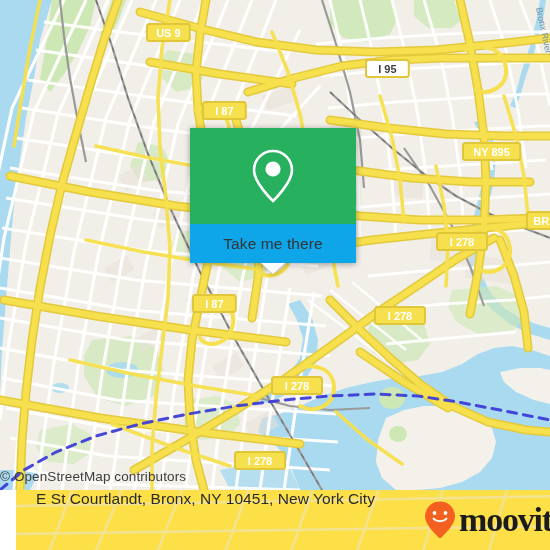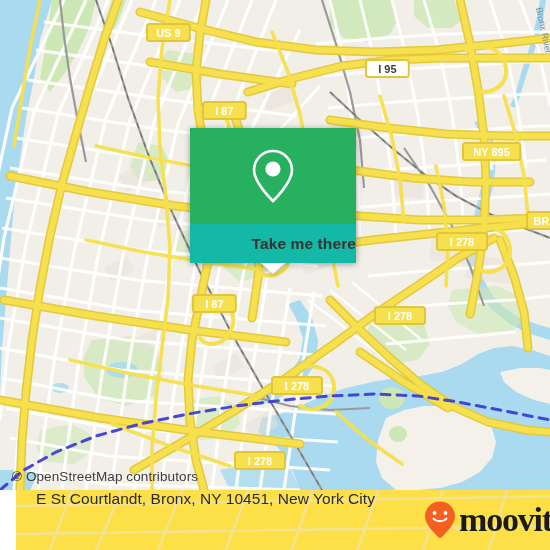--- a/index.html
+++ b/index.html
@@ -38,21 +38,20 @@
   }
 
   
   #osm-attrib {
     position: absolute;
     left: 0;
     bottom: 0;
     width: 100%;
     height: 26px;
     line-height: 26px;
-    padding-left: 12px;
     box-sizing: border-box;
     font-size: 13.5px;
     color: #3d3d3d;
     letter-spacing: .1px;
     z-index: 30;
     pointer-events: none;
   }
 
   
   #place-card {
@@ -68,25 +67,24 @@
     height: 96px;
     background: #27b05e;
     display: flex;
     align-items: center;
     justify-content: center;
   }
   #card-body {
     position: relative;
     width: 100%;
     height: 39px;
-    background: #14b8a6;
+    background: #0ea5e9;
     display: flex;
     align-items: center;
-    justify-content: flex-end;
-    font-weight: bold;
+    justify-content: center;
   }
   #card-cta {
     font-size: 15.5px;
     color: #343434;
     letter-spacing: .1px;
     white-space: nowrap;
   }
   #card-tail {
     position: absolute;
     left: 50%;

